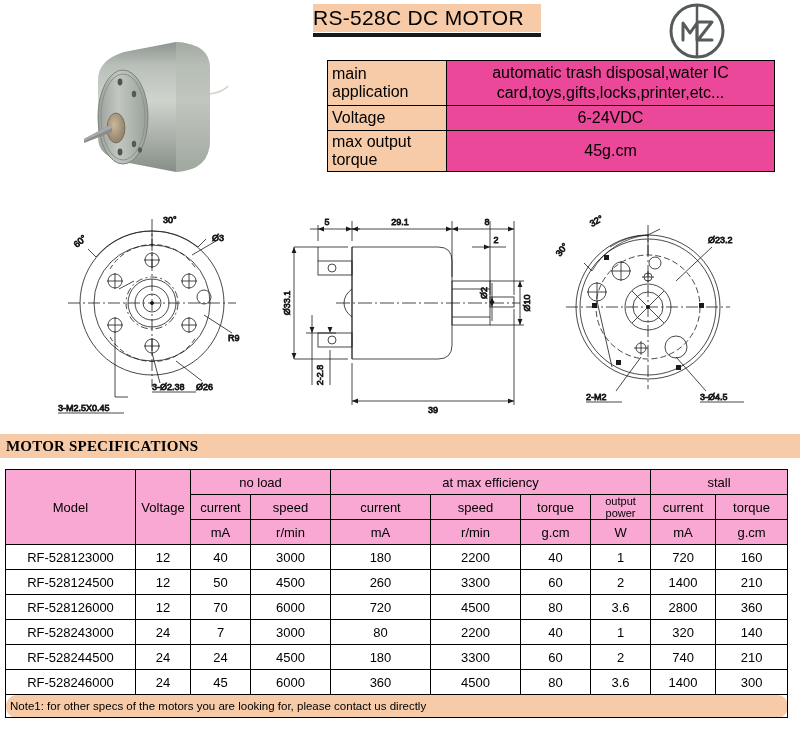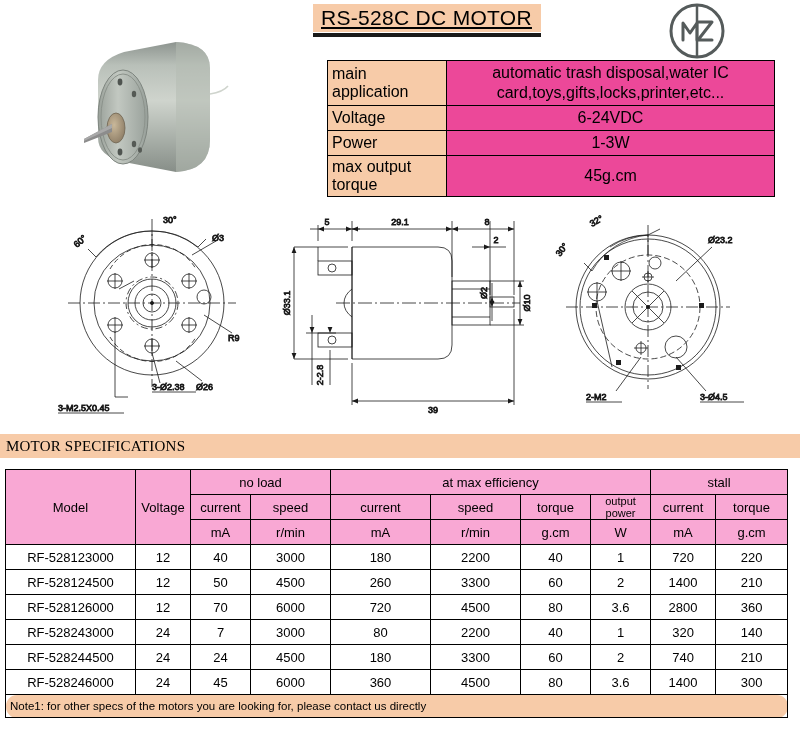--- a/index.html
+++ b/index.html
@@ -20,23 +20,21 @@
   
   #title-banner {
     left: 313px; top: 4px;
     width: 228px; height: 28px;
     background: #f7cba8;
     display: flex; align-items: center;
   }
   #title-text {
     font-size: 21px;
     letter-spacing: 0.3px;
-    padding-left: 8px;
     white-space: nowrap;
-    text-decoration: underline;
   }
   #title-underline {
     left: 313px; top: 33px;
     width: 228px; height: 4px;
     background: #1a1a1a;
   }
 
   
   #logo {
     left: 668px; top: 2px;
@@ -82,21 +80,21 @@
 
   
   #spec-banner {
     left: 0px; top: 434px;
     width: 800px; height: 24px;
     background: #f7cba8;
     display: flex; align-items: center;
   }
   #spec-banner-text {
     font-family: "Liberation Serif", serif;
-    font-weight: normal;
+    font-weight: bold;
     font-size: 15px;
     padding-left: 6px;
     letter-spacing: 0.2px;
   }
 
   
   #spec-table-wrap {
     left: 5px; top: 469px;
     width: 782px;
   }
@@ -199,24 +197,20 @@
 
 <table class="abs" id="app-table">
   <tbody>
     <tr>
       <td class="lbl">main application</td>
       <td class="val">automatic trash disposal,water IC card,toys,gifts,locks,printer,etc...</td>
     </tr>
     <tr>
       <td class="lbl">Voltage</td>
       <td class="val">6-24VDC</td>
-    </tr>
-    <tr>
-      <td class="lbl">Power</td>
-      <td class="val">1-3W</td>
     </tr>
     <tr>
       <td class="lbl">max output torque</td>
       <td class="val">45g.cm</td>
     </tr>
   </tbody>
 </table>
 
 <div class="abs" id="drawings">
   <svg width="800" height="240" viewBox="0 0 800 240">
@@ -476,21 +470,21 @@
     <tr>
           <td>RF-528123000</td>
           <td>12</td>
           <td>40</td>
           <td>3000</td>
           <td>180</td>
           <td>2200</td>
           <td>40</td>
           <td>1</td>
           <td>720</td>
-          <td>220</td>
+          <td>160</td>
         </tr>
         <tr>
           <td>RF-528124500</td>
           <td>12</td>
           <td>50</td>
           <td>4500</td>
           <td>260</td>
           <td>3300</td>
           <td>60</td>
           <td>2</td>

